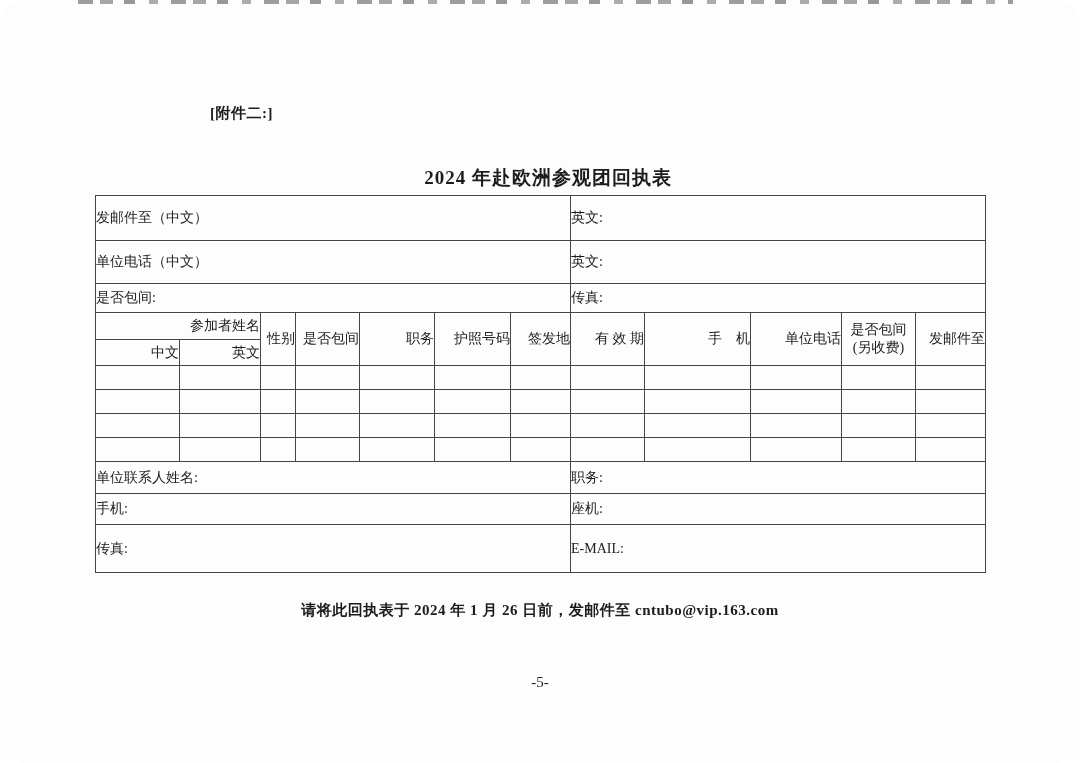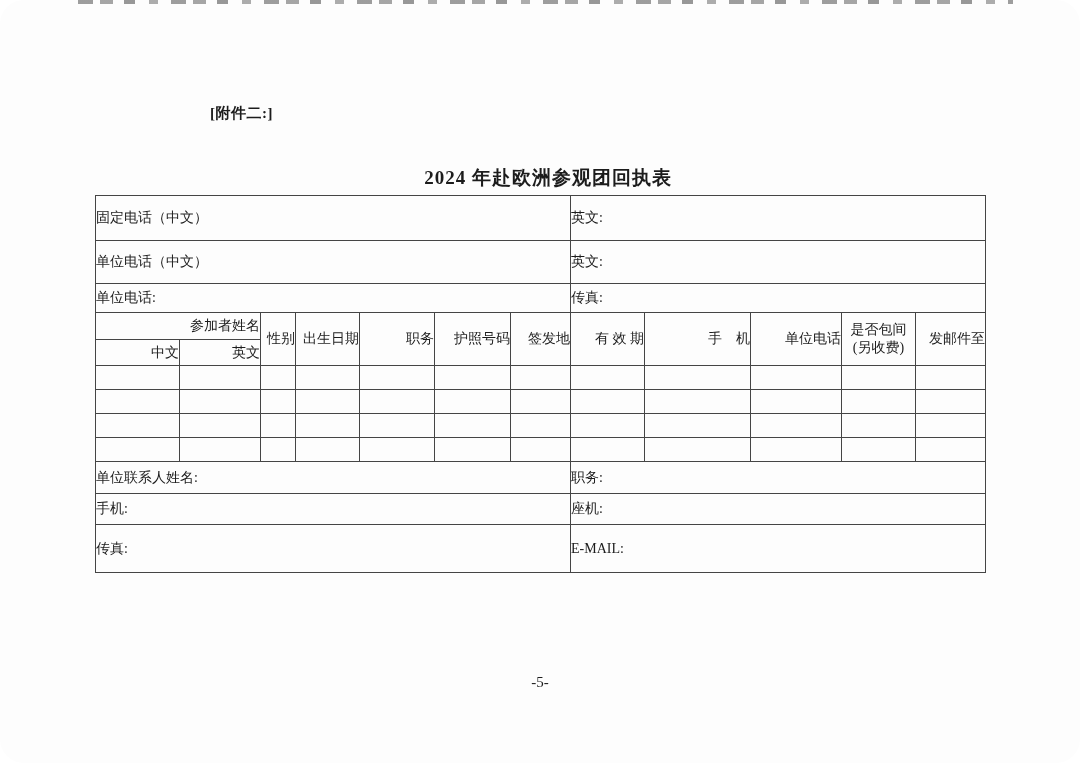--- a/index.html
+++ b/index.html
@@ -72,35 +72,35 @@
         <col style="width:76px">
       <col style="width:60px">
         <col style="width:74px">
         <col style="width:106px">
       <col style="width:91px">
         <col style="width:74px">
         <col style="width:70px">
     </colgroup>
     <tbody>
       <tr class="h47">
-        <td colspan="7" class="lbl">固定电话（中文）</td>
+        <td colspan="7" class="lbl">发邮件至（中文）</td>
         <td colspan="5" class="lbl">英文:</td>
       </tr>
       <tr class="h45">
         <td colspan="7" class="lbl">单位电话（中文）</td>
         <td colspan="5" class="lbl">英文:</td>
       </tr>
       <tr class="h31">
-        <td colspan="7" class="lbl">单位电话:</td>
+        <td colspan="7" class="lbl">是否包间:</td>
         <td colspan="5" class="lbl">传真:</td>
       </tr>
       <tr class="h29">
         <td colspan="2" class="hdr">参加者姓名</td>
         <td rowspan="2" class="hdr wrapcell">性别</td>
-        <td rowspan="2" class="hdr">出生日期</td>
+        <td rowspan="2" class="hdr">是否包间</td>
         <td rowspan="2" class="hdr">职务</td>
         <td rowspan="2" class="hdr">护照号码</td>
         <td rowspan="2" class="hdr">签发地</td>
         <td rowspan="2" class="hdr">有 效 期</td>
         <td rowspan="2" class="hdr">手　机</td>
         <td rowspan="2" class="hdr">单位电话</td>
         <td rowspan="2" class="hdr-small wrapcell">是否包间(另收费)</td>
         <td rowspan="2" class="hdr">发邮件至</td>
       </tr>
       <tr class="h28">
@@ -175,15 +175,16 @@
         <td colspan="7" class="lbl">手机:</td>
         <td colspan="5" class="lbl">座机:</td>
       </tr>
       <tr class="h50">
         <td colspan="7" class="lbl">传真:</td>
         <td colspan="5" class="lbl">E-MAIL:</td>
       </tr>
     </tbody>
   </table>
 
+  <div class="footer-note">请将此回执表于 2024 年 1 月 26 日前，发邮件至 cntubo@vip.163.com</div>
 
   <div class="page-number">-5-</div>
 </div>
 
 </body></html>

